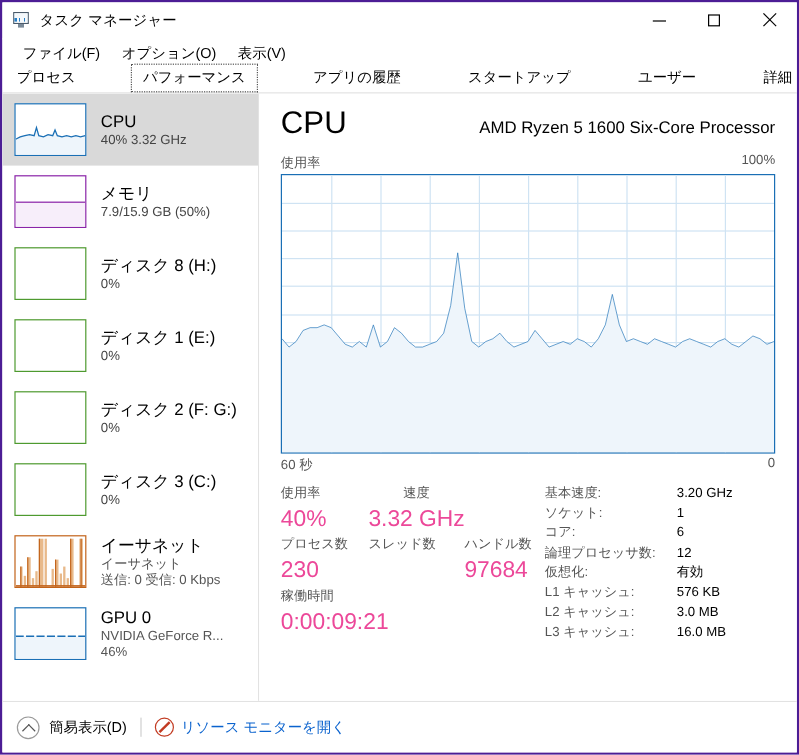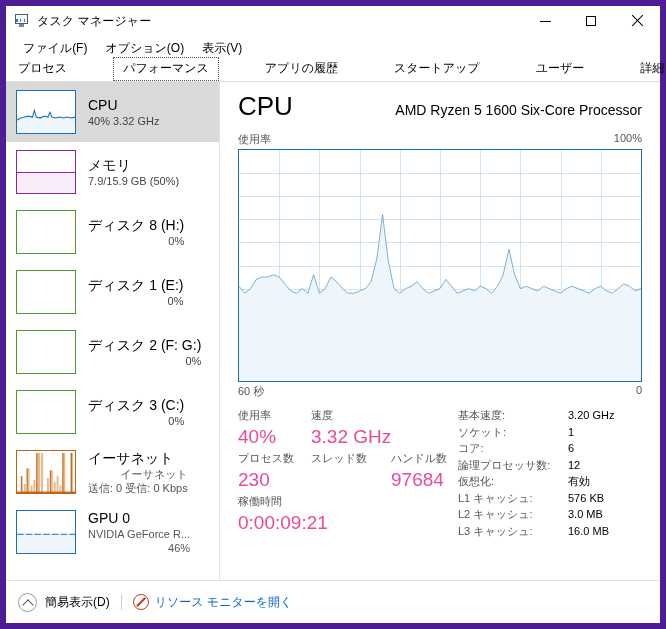--- a/index.html
+++ b/index.html
@@ -6,21 +6,21 @@
   html, body {
     width: 666px; height: 629px;
     font-family: "Liberation Sans", "DejaVu Sans", sans-serif;
     background: #ffffff;
     overflow: hidden;
   }
   .window {
     position: relative;
     width: 666px; height: 629px;
     background: #ffffff;
-    border: 6px solid #4c1d95;
+    border: 2px solid #4c1d95;
     display: flex; flex-direction: column;
   }
 
   
   .titlebar {
     height: 31px; flex: 0 0 31px;
     display: flex; align-items: center;
     background: #ffffff;
     border-bottom: 1px solid #ffffff;
   }
@@ -110,21 +110,21 @@
   }
   .side-item.selected { background: #d9d9d9; }
   .thumb {
     width: 60px; height: 44px; flex: 0 0 60px;
     margin-right: 12px; position: relative; overflow: hidden;
     background: #ffffff;
   }
   .thumb-fill { position: absolute; inset: 0; }
   .side-text { min-width: 0; overflow: hidden; }
   .side-title { font-size: 14px; color: #000; line-height: 17px; white-space: nowrap; }
-  .side-sub { font-size: 11px; color: #444; line-height: 14px; white-space: nowrap; text-align: right; }
+  .side-sub { font-size: 11px; color: #444; line-height: 14px; white-space: nowrap; }
   .side-sub.dim { color: #555; }
 
   
   .side-scroll {
     position: absolute; right: 0; top: 0; width: 0px; height: 100%;
   }
 
   
   .main {
     flex: 1 1 auto; min-width: 0;
@@ -154,21 +154,21 @@
   .axis-labels { display: flex; justify-content: space-between; font-size: 11px; color: #555; margin-top: 2px; }
 
   
   .stats { display: flex; margin-top: 8px; }
   .stats-left { width: 210px; flex: 0 0 210px; }
   .stat-row { display: flex; }
   .stat-cell { }
   .stat-label { font-size: 11px; color: #555; line-height: 16px; white-space: nowrap; }
   .stat-value { font-size: 19px; color: #ec4899; line-height: 27px; white-space: nowrap; }
   .c-usage { width: 73px; }
-  .c-speed { width: auto; }
+  .c-speed { width: auto; text-align: center; }
   .c-proc { width: 73px; }
   .c-thread { width: 80px; }
   .c-handle { width: auto; }
   .stats-right { flex: 1 1 auto; padding-left: 10px; }
   .spec-row { display: flex; font-size: 11px; line-height: 16.5px; }
   .spec-key { width: 110px; flex: 0 0 110px; color: #555; white-space: nowrap; }
   .spec-val { color: #000; white-space: nowrap; }
 
   
   .statusbar {

